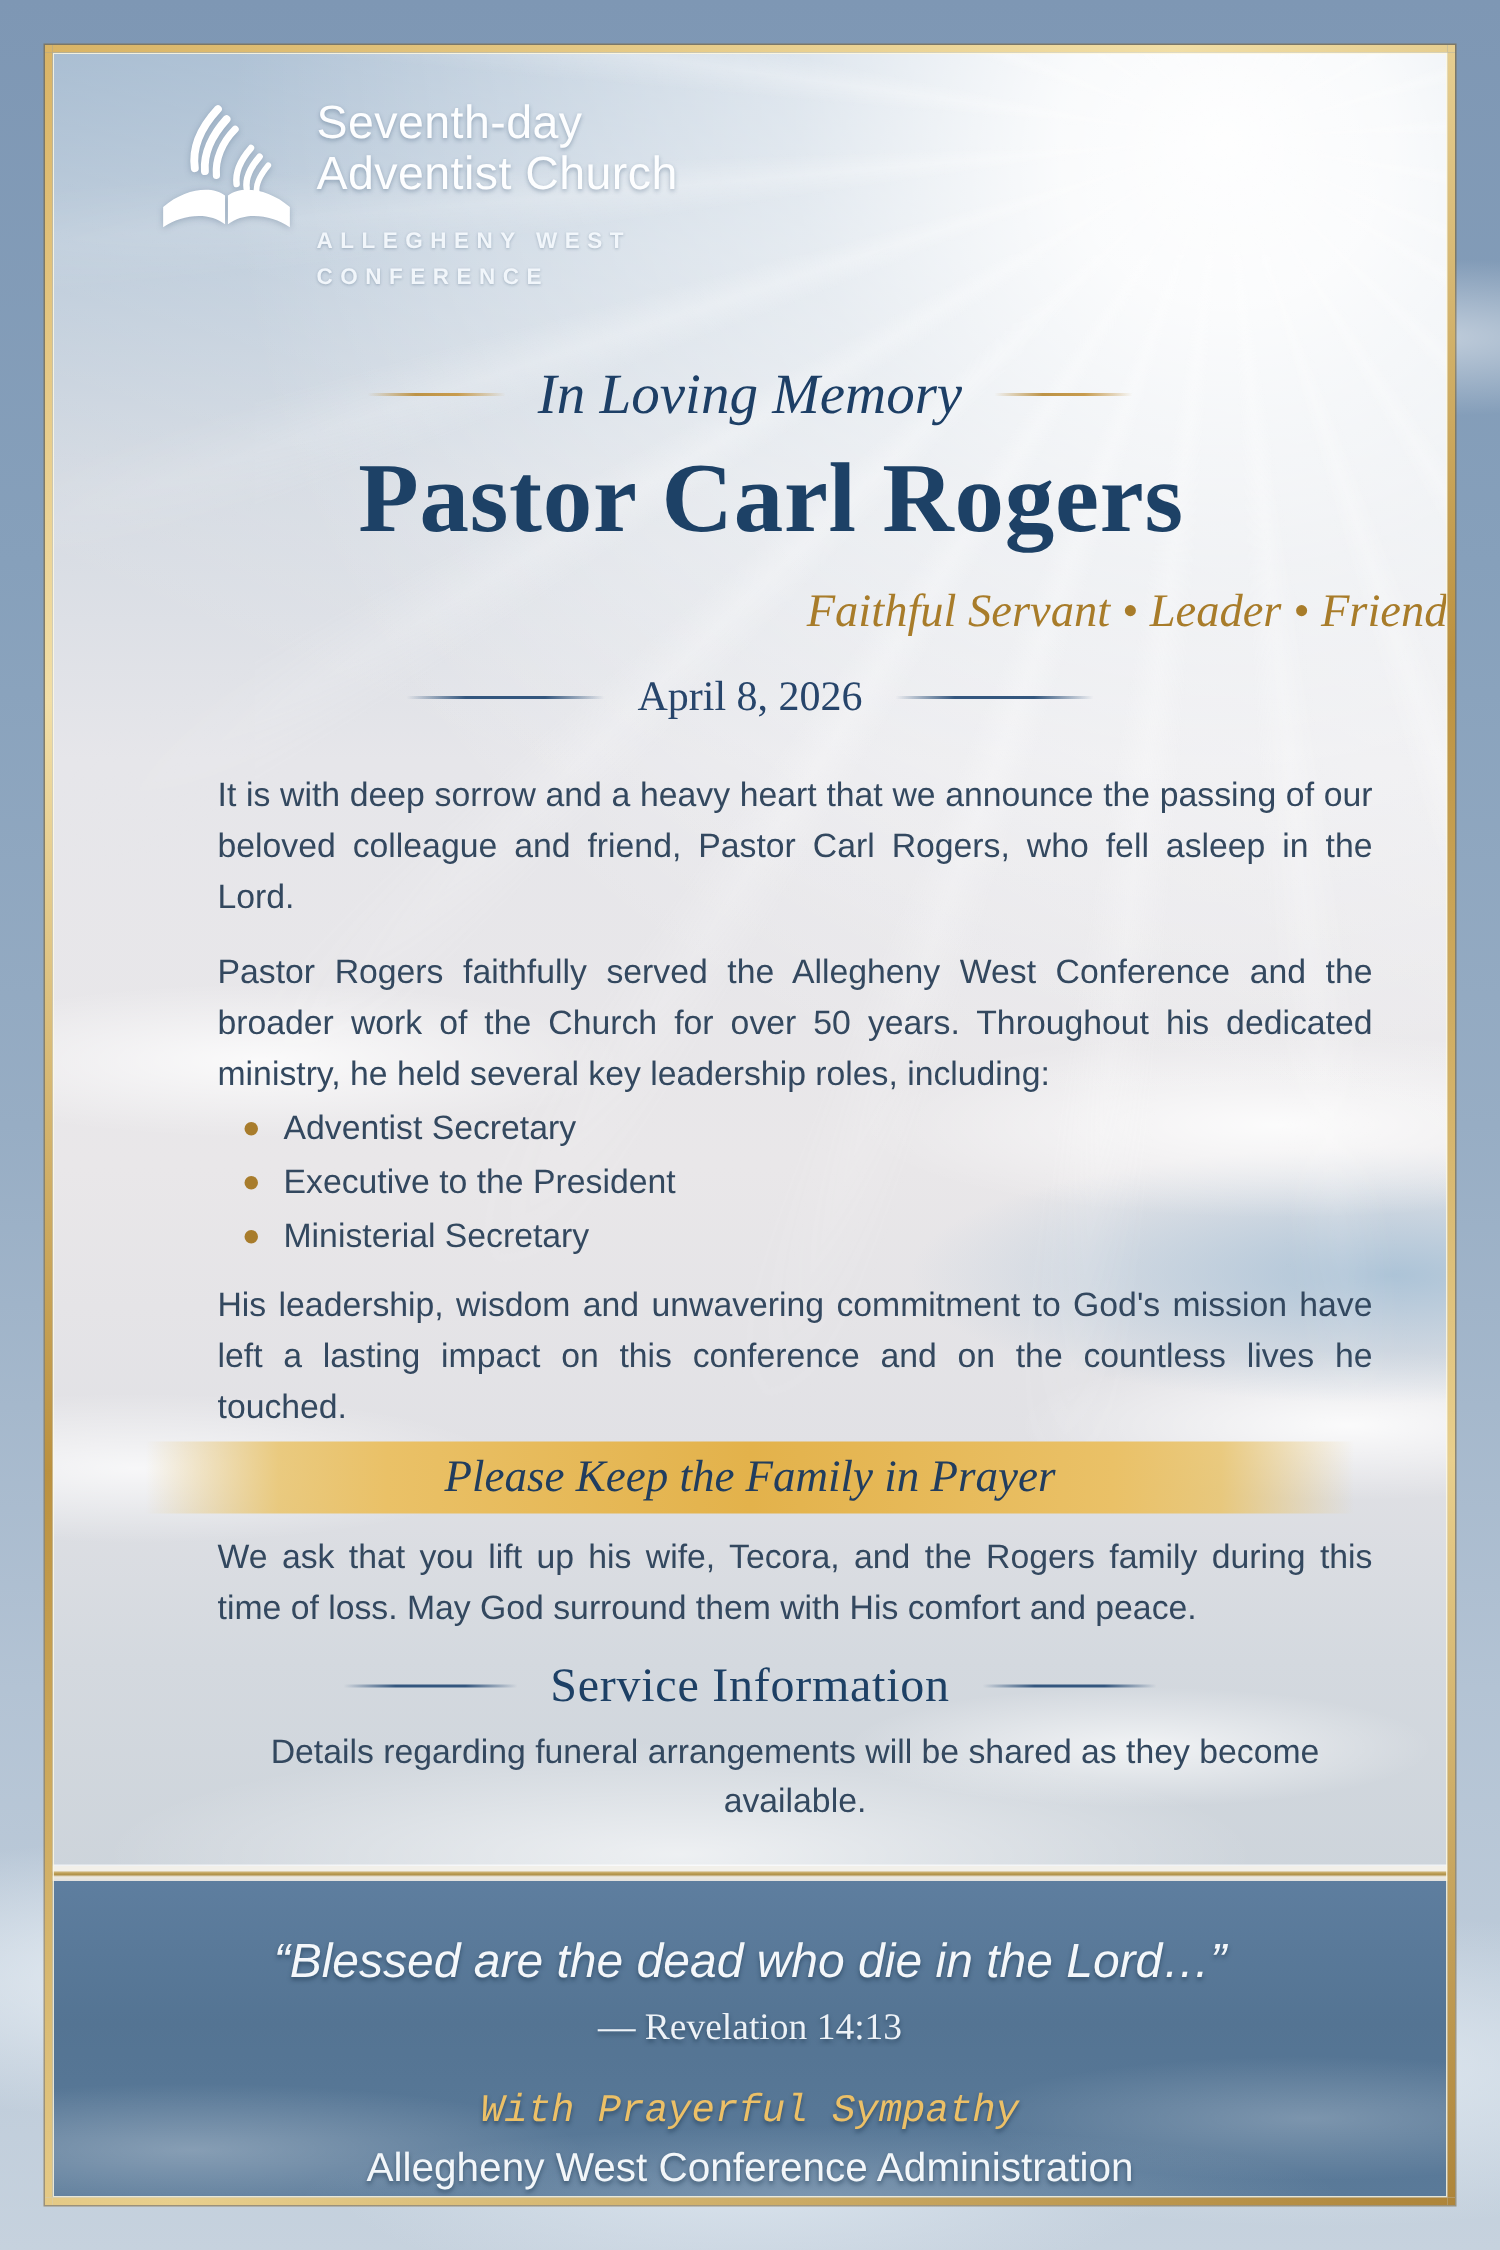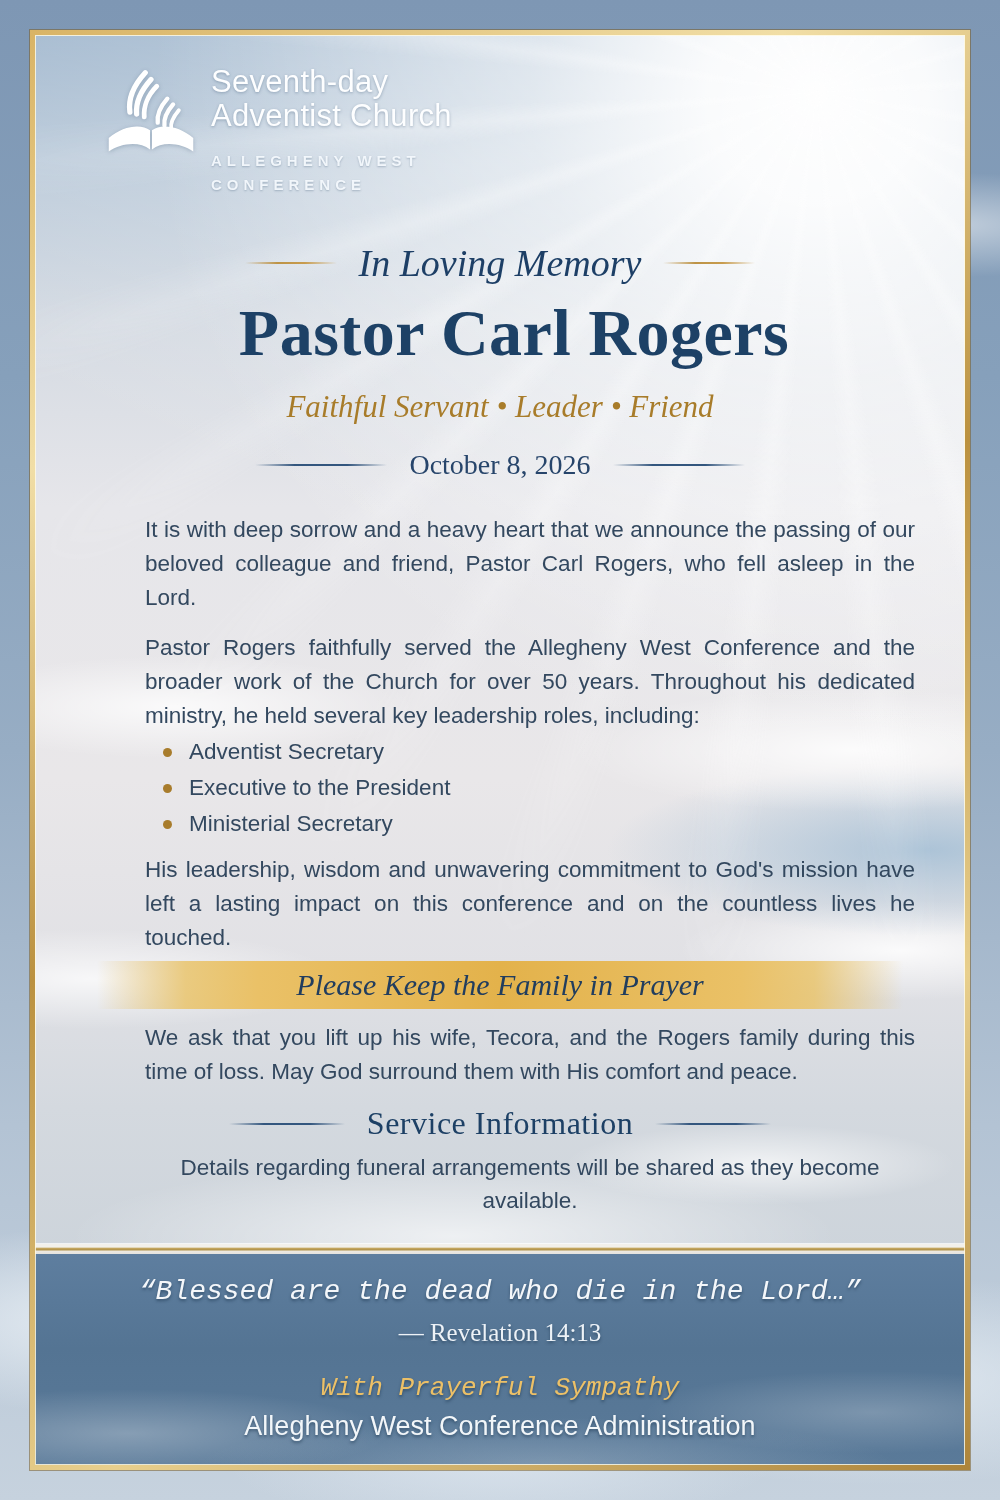--- a/index.html
+++ b/index.html
@@ -58,21 +58,21 @@
 
   
   .rule-row{display:flex;align-items:center;justify-content:center;gap:22px;}
   .gold-rule{height:2px;width:92px;background:linear-gradient(90deg,rgba(190,150,70,0),#bd9346 35%,#c89c4e 65%,rgba(190,150,70,0));}
   .navy-rule{height:2px;width:132px;background:linear-gradient(90deg,rgba(40,70,110,0),#33567e 30%,#33567e 70%,rgba(40,70,110,0));}
   .navy-rule.short{width:116px;}
   .eyebrow{top:206px;}
   .eyebrow-text{font-family:"Liberation Serif",serif;font-style:italic;font-size:38px;color:#1d3f66;}
   .title{top:260px;text-align:center;font-family:"Liberation Serif",serif;font-size:66px;
     color:#1d4166;font-weight:600;letter-spacing:.5px;padding-left:28px;}
-  .tagline{top:354px;text-align:center;font-family:"Liberation Serif",serif;font-style:italic;
+  .tagline{top:354px;text-align:right;font-family:"Liberation Serif",serif;font-style:italic;
     font-size:31px;color:#a87c2a;}
   .date-row{top:414px;}
   .date-text{font-family:"Liberation Serif",serif;font-size:28px;color:#27456b;}
 
   
   .para{position:absolute;left:110px;width:770px;font-size:22.5px;line-height:34px;
     color:#33485f;text-align:justify;}
   .p1{top:478px;}
   .p2{top:596px;}
   .p3{top:818px;}
@@ -97,21 +97,21 @@
   
   .divider{position:absolute;top:1209px;left:0;right:0;height:10px;
     background:linear-gradient(180deg,#f2f0ea 0%,#f2f0ea 30%,#c2a45c 45%,#b0924a 58%,#ece9e1 72%,#e3e2de 100%);
     box-shadow:0 -1px 0 rgba(255,255,255,.7);}
   .footer{position:absolute;top:1219px;left:0;right:0;bottom:0;text-align:center;
     background:
       radial-gradient(40% 30% at 10% 85%, rgba(255,255,255,.28), rgba(255,255,255,0) 70%),
       radial-gradient(35% 28% at 90% 75%, rgba(255,255,255,.22), rgba(255,255,255,0) 70%),
       radial-gradient(50% 30% at 55% 100%, rgba(230,238,245,.25), rgba(230,238,245,0) 75%),
       linear-gradient(180deg,#5e7e9f 0%,#547493 45%,#5a7a99 100%);}
-  .quote{margin-top:22px;font-family:Liberation Mono, monospace;font-style:italic;font-size:28px;
+  .quote{margin-top:35px;font-family:Liberation Sans, sans-serif;font-style:italic;font-size:32px;
     color:#f4f7fa;text-shadow:0 2px 3px rgba(20,45,70,.5);}
   .reference{margin-top:12px;font-family:"Liberation Serif",serif;font-size:25px;color:#edf2f7;
     text-shadow:0 2px 3px rgba(20,45,70,.5);}
   .sympathy{margin-top:26px;font-family:Liberation Mono, monospace;font-style:italic;font-size:26px;
     color:#ecc067;text-shadow:0 2px 3px rgba(20,45,70,.55);}
   .signature{margin-top:8px;font-size:27px;color:#f2f6f9;text-shadow:0 2px 3px rgba(20,45,70,.5);}
 </style>
 </head>
 <body>
 
@@ -156,21 +156,21 @@
       <span class="eyebrow-text">In Loving Memory</span>
       <span class="gold-rule"></span>
     </div>
 
     <h1 class="abs title" style="margin:0;">Pastor Carl Rogers</h1>
 
     <div class="abs tagline">Faithful Servant  •  Leader  •  Friend</div>
 
     <div class="abs rule-row date-row">
       <span class="navy-rule"></span>
-      <span class="date-text">October 8, 2026</span>
+      <span class="date-text">April 8, 2026</span>
       <span class="navy-rule"></span>
     </div>
 
     <p class="para p1" style="margin:0;">It is with deep sorrow and a heavy heart that we announce the passing of our beloved colleague and friend, Pastor Carl Rogers, who fell asleep in the Lord.</p>
     <p class="para p2" style="margin:0;">Pastor Rogers faithfully served the Allegheny West Conference and the broader work of the Church for over 50 years. Throughout his dedicated ministry, he held several key leadership roles, including:</p>
 
     <ul class="roles">
       <li><span class="dot"></span><span>Adventist Secretary</span></li>
       <li><span class="dot"></span><span>Executive to the President</span></li>
       <li><span class="dot"></span><span>Ministerial Secretary</span></li>

